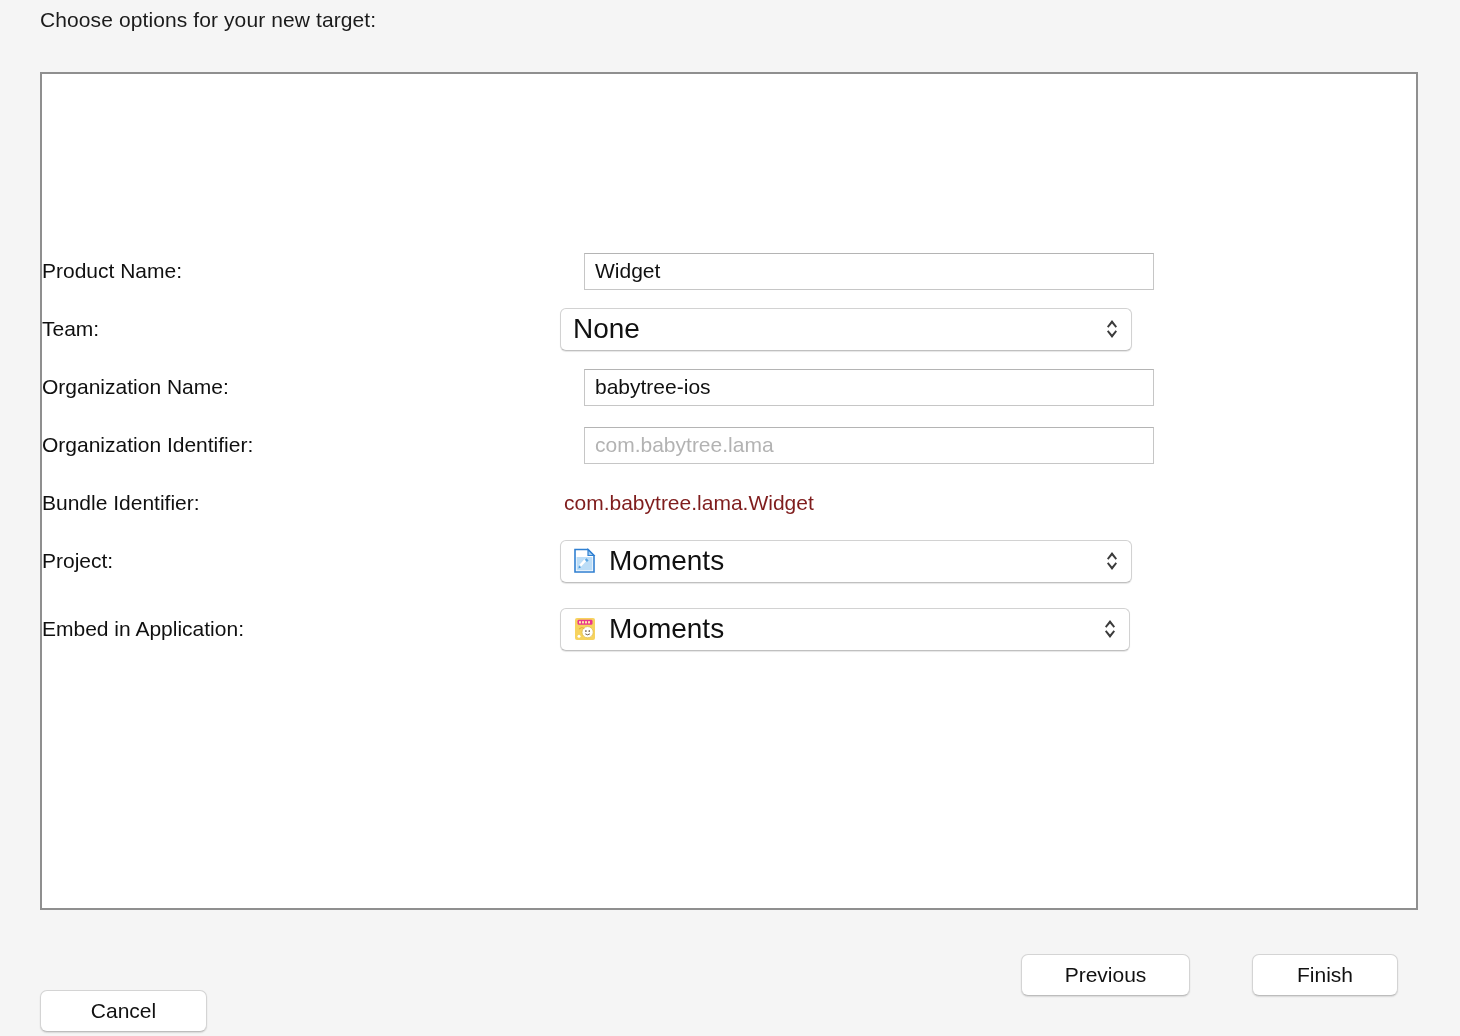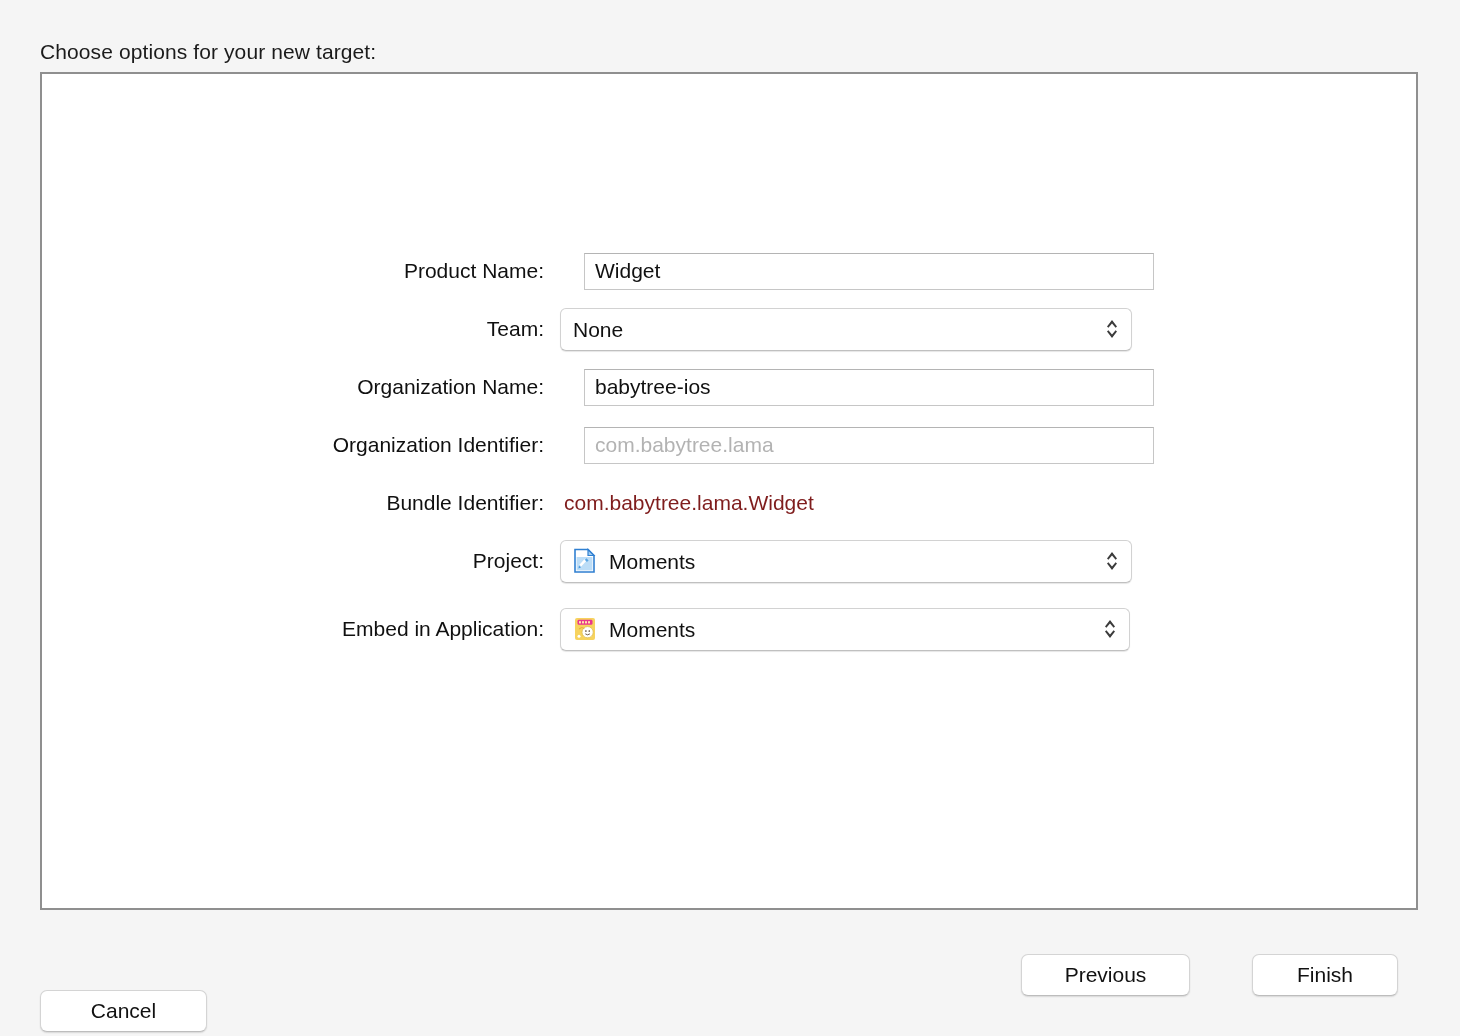--- a/index.html
+++ b/index.html
@@ -13,21 +13,21 @@
     font-family: "Liberation Sans", sans-serif;
     -webkit-font-smoothing: antialiased;
     overflow: hidden;
     position: relative;
   }
 
   
   #dialog-title {
     position: absolute;
     left: 40px;
-    top: 40px;
+    top: 8px;
     font-size: 21px;
     color: #1b1b1b;
     letter-spacing: 0.1px;
     white-space: nowrap;
   }
 
   
   #options-panel {
     position: absolute;
     left: 40px;
@@ -49,21 +49,20 @@
   .form-row {
     display: flex;
     align-items: center;
     height: 38px;
     margin-bottom: 30px;
   }
   .form-row.tight { margin-bottom: 20px; }
 
   .row-label {
     width: 518px;               
-    text-align: right;
     padding-right: 16px;
     box-sizing: border-box;
     font-size: 21px;
     color: #101010;
     white-space: nowrap;
   }
 
   .field-zone {
     position: relative;
     height: 38px;
@@ -105,21 +104,21 @@
     height: 43px;
     box-sizing: border-box;
     background: #ffffff;
     border: 1px solid #d2d2d2;
     border-bottom-color: #c0c0c0;
     border-radius: 6px;
     box-shadow: 0 1px 1px rgba(0,0,0,0.10);
     display: flex;
     align-items: center;
     padding: 0 36px 0 12px;
-    font-size: 21px;
+    font-size: 28px;
     color: #111111;
     white-space: nowrap;
     overflow: hidden;
   }
   .popup-button.narrow { width: 570px; }
 
   .popup-label { line-height: 1; }
 
   .stepper-chevrons {
     position: absolute;

